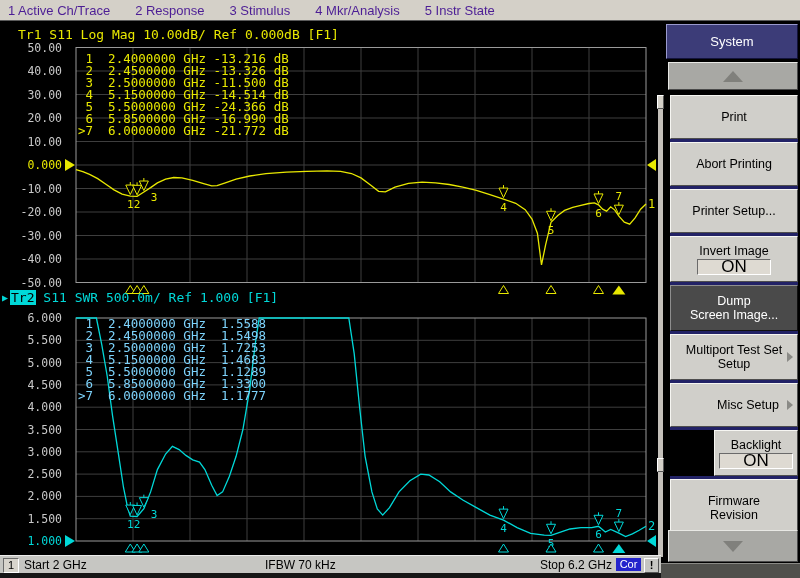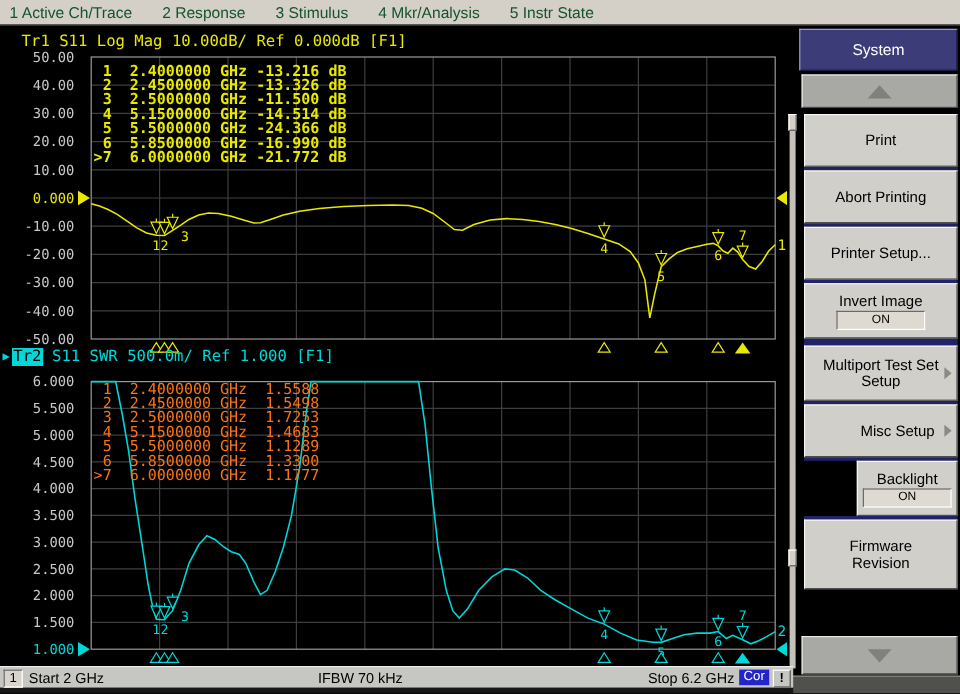--- a/index.html
+++ b/index.html
@@ -1,32 +1,32 @@
 <!DOCTYPE html>
 <html><head>
 <meta charset="utf-8">
 <style>
   html,body{margin:0;padding:0;background:#000;}
   .root{position:relative;width:800px;height:578px;background:#000;overflow:hidden;
         font-family:"Liberation Sans","DejaVu Sans",sans-serif;}
   
   .menubar{position:absolute;left:0;top:0;width:800px;height:21px;background:#d4d0c8;
            border-bottom:1px solid #5a5a5a;display:flex;align-items:center;gap:25px;
-           padding-left:8px;font-size:13px;color:#14532d;box-sizing:border-box;}
+           padding-left:8px;font-size:13px;color:#4c1d95;box-sizing:border-box;}
   .menubar span{white-space:nowrap;}
   
   .screen{position:absolute;left:0;top:22px;width:656px;height:533px;background:#000;overflow:hidden;}
   .trhdr{position:absolute;font:13px "DejaVu Sans Mono",monospace;white-space:pre;}
   .trhdr.t1{left:18px;top:5px;color:#e8e800;}
   .trhdr.t2{left:2px;top:268px;color:#00d8d8;}
   .trarrow{font-size:10px;vertical-align:1px;margin-right:2px;}
   .trname2{background:#00d8d8;color:#000;padding:0 1px;}
   .mtable{position:absolute;font:12.5px "DejaVu Sans Mono",monospace;line-height:12px;white-space:pre;}
-  #tr1-table{left:78px;top:31px;color:#e8e800;font-weight:bold;}
-  #tr2-table{left:78px;top:296px;color:#f97316;}
+  #tr1-table{left:78px;top:31px;color:#e8e800;}
+  #tr2-table{left:78px;top:296px;color:#7dd3fc;}
   svg{position:absolute;left:0;top:0;}
   
   .statusbar{position:absolute;left:0;top:555px;width:661px;height:18px;background:#c6c6c2;
              border-top:1px solid #ececec;font-size:12px;color:#000;z-index:3;box-sizing:border-box;}
   .statusbar .chbox{position:absolute;left:3px;top:2px;width:14px;height:13px;background:#d8d4cc;
              border:1px solid;border-color:#6a6a6a #fff #fff #6a6a6a;font-size:11px;text-align:center;line-height:13px;}
   .statusbar .start{position:absolute;left:24px;top:2px;}
   .statusbar .ifbw{position:absolute;left:265px;top:2px;}
   .statusbar .stop{position:absolute;right:49px;top:2px;}
   .statusbar .cor{position:absolute;right:20px;top:2px;width:25px;height:13px;background:#2424cc;
@@ -50,21 +50,21 @@
   .tri-down{width:0;height:0;border-left:10px solid transparent;border-right:10px solid transparent;
           border-top:11px solid #80807c;}
   #softkeys{position:absolute;left:14px;top:73px;width:128px;}
   .skey{position:relative;background:#d0cfca;color:#000;border:1px solid;
         border-color:#f6f6f2 #4e4e4e #4e4e4e #f6f6f2;display:flex;flex-direction:column;
         align-items:center;justify-content:center;font-size:12.5px;line-height:14px;
         text-align:center;box-sizing:border-box;}
   .skey.active{background:#4a4a4a;color:#fff;border-color:#8e8e8e #111 #111 #8e8e8e;}
   .sksep{height:3px;background:#222266;}
   .onbox{width:72px;height:14px;background:#dedad2;border:1px solid;
-         border-color:#6a6a6a #fff #fff #6a6a6a;font-size:10px;line-height:14px;
+         border-color:#6a6a6a #fff #fff #6a6a6a;font-size:17px;line-height:14px;
          text-align:center;margin-top:1px;color:#000;}
   .chev{position:absolute;right:4px;top:50%;margin-top:-5px;width:0;height:0;
         border-top:5px solid transparent;border-bottom:5px solid transparent;
         border-left:6px solid #8a8a86;}
   .scrollstrip{position:absolute;left:2px;top:73px;width:5px;height:462px;background:#c4c0ba;}
   .scrollcap{position:absolute;left:1px;width:7px;height:14px;background:#d4d0c8;
         border:1px solid;border-color:#fff #555 #555 #fff;box-sizing:border-box;}
   .panelbottom{position:absolute;left:2px;top:541px;width:142px;height:15px;background:#50504c;
         border-top:1px solid #8a8a86;}
 </style>
@@ -262,20 +262,24 @@
         <div class="sksep"></div>
         <div class="skey" style="height: 44px;">
           <div>Printer Setup...</div>
         </div>
         <div class="sksep"></div>
         <div class="skey" style="height: 46px;">
           <div>Invert Image</div>
           <div class="onbox">ON</div>
         </div>
         <div class="sksep"></div>
+        <div class="skey active" style="height: 46px;">
+          <div>Dump</div>
+          <div>Screen Image...</div>
+        </div>
         <div class="sksep"></div>
         <div class="skey" style="height: 46px;">
           <div>Multiport Test Set</div>
           <div>Setup</div>
           <div class="chev"></div>
         </div>
         <div class="sksep"></div>
         <div class="skey" style="height: 44px; padding-left: 28px;">
           <div>Misc Setup</div>
           <div class="chev"></div>

